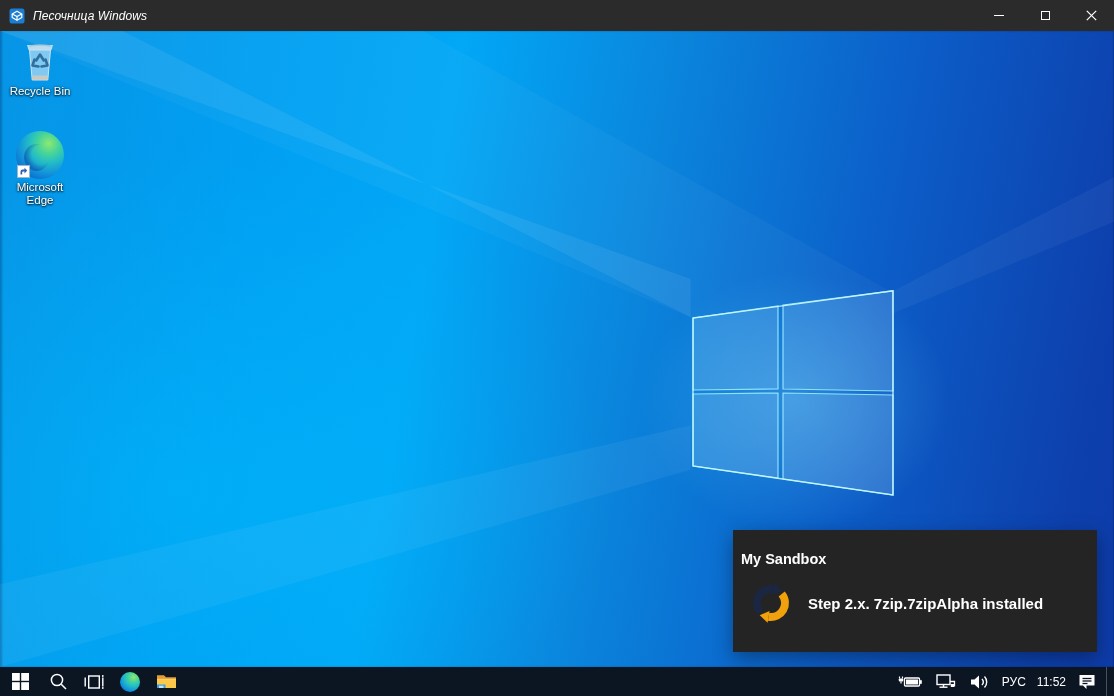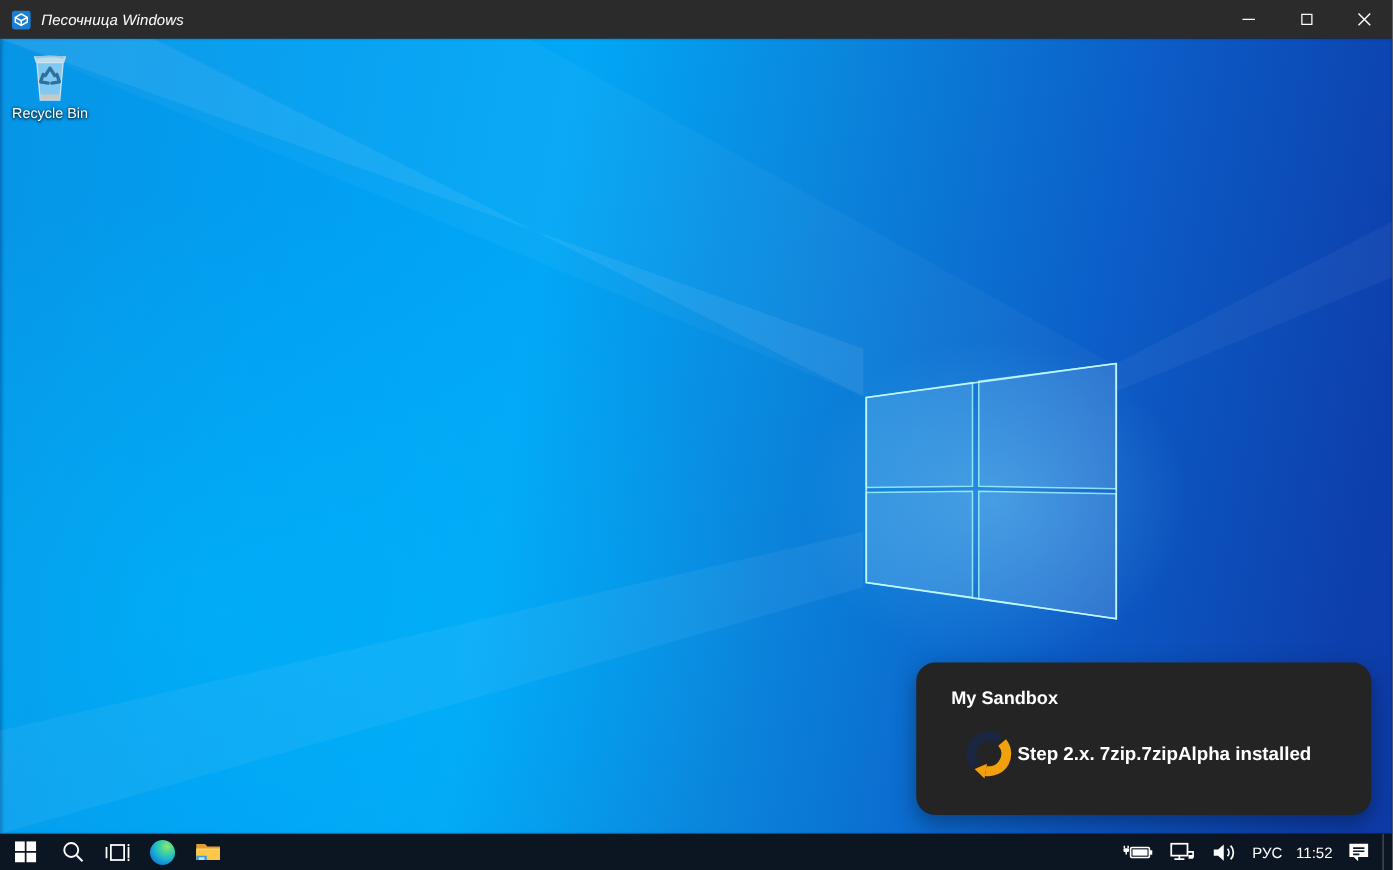--- a/index.html
+++ b/index.html
@@ -44,25 +44,25 @@
     background:radial-gradient(circle at 68% 26%, #8fe870 0%, #46d49a 22%, #23bdc6 40%, #1293dc 62%, #0b63c4 85%, #0a55b4 100%); }
   .edge-ball::after { content:""; position:absolute; left:16%; top:28%; width:52%; height:56%;
     border-radius:50%; background:radial-gradient(circle at 70% 40%, rgba(8,50,120,0.0) 40%, rgba(9,70,160,0.55) 70%, rgba(10,90,190,0.0) 100%); }
   .shortcut-badge { position:absolute; left:1px; bottom:1px; width:13px; height:13px; background:#fff;
     border:1px solid #9fb6c8; display:flex; align-items:center; justify-content:center; }
   .edge-ball-sm { width:20px; height:20px; border-radius:50%;
     background:radial-gradient(circle at 68% 26%, #8fe870 0%, #46d49a 25%, #23bdc6 45%, #1293dc 68%, #0b63c4 92%); }
 
   
   .toast { position:absolute; right:17px; bottom:15px; width:364px; height:122px; background:#242424;
-    padding:21px 18px 14px 28px; box-shadow:0 6px 18px rgba(0,0,0,0.35);border-radius:15px; }
+    padding:21px 18px 14px 8px; box-shadow:0 6px 18px rgba(0,0,0,0.35); }
   .toast-app { color:#ffffff; font-size:14.5px; font-weight:700; }
   .toast-row { display:flex; align-items:center; margin-top:13px; padding-left:7px; }
   .toast-icon { width:46px; height:46px; flex:0 0 46px; }
-  .toast-texts { min-width:0; }
+  .toast-texts { margin-left:14px; min-width:0; }
   .toast-title { color:#ffffff; font-size:15px; font-weight:700; white-space:nowrap; }
   .toast-sub { color:#9b9b9b; font-size:12.5px; margin-top:4px; }
 
   
   .taskbar { height:29px; flex:0 0 29px; background:#0c1522; display:flex; align-items:stretch; }
   .tb-btn { width:36px; display:flex; align-items:center; justify-content:center; }
   .tb-btn.start { width:40px; }
   .tray { margin-left:auto; display:flex; align-items:center; gap:7px; padding-right:4px; }
   .tray-item { display:flex; align-items:center; justify-content:center; height:33px; padding:16px 2px; }
   .tray-text { color:#ffffff; font-size:12px; }
@@ -121,20 +121,31 @@
         <path d="M12.2 36.5 L27.8 36.5 L27.4 41 L12.6 41 Z" fill="#d9cbb8" opacity="0.8"></path>
         <g stroke="#2e6f9e" stroke-width="2.6" fill="none" stroke-linejoin="round" stroke-linecap="round">
           <path d="M16.2 21.5 L20 15.5 L23.8 21.5"></path>
           <path d="M25.5 20.5 L27.5 26.5 L21.5 27.5"></path>
           <path d="M14.5 20.5 L12.5 26.5 L18.5 27.5"></path>
         </g>
       </svg>
       <span class="di-label">Recycle Bin</span>
     </div>
 
+    <div class="desk-icon di-edge">
+      <span class="di-img" style="position:relative; width:48px; height:48px;">
+        <span class="edge-ball" style="display:block;"></span>
+        <span class="shortcut-badge">
+          <svg width="9" height="9" viewBox="0 0 9 9">
+            <path d="M1.5 7.5 L1.5 4.5 Q1.5 2.5 4 2.6 L5.5 2.6 L5.5 0.8 L8.2 3.6 L5.5 6.4 L5.5 4.6 L4 4.6 Q3.2 4.6 3.2 5.6 L3.2 7.5 Z" fill="#2f5fb4"></path>
+          </svg>
+        </span>
+      </span>
+      <span class="di-label">Microsoft Edge</span>
+    </div>
 
     <div class="toast">
       <div class="toast-app">My Sandbox</div>
       <div class="toast-row">
         <svg class="toast-icon" viewBox="0 0 46 46">
           <path d="M12.3,32 A14,14 0 0 1 25.4,9.2" fill="none" stroke="#1b2742" stroke-width="8"></path>
           <polygon points="34.3,10.8 24.4,15.1 26.4,3.3" fill="#1b2742"></polygon>
           <path d="M33.7,14 A14,14 0 0 1 20.6,36.8" fill="none" stroke="#f1a10b" stroke-width="8"></path>
           <polygon points="11.7,35.2 21.6,30.9 19.6,42.7" fill="#f1a10b"></polygon>
         </svg>

